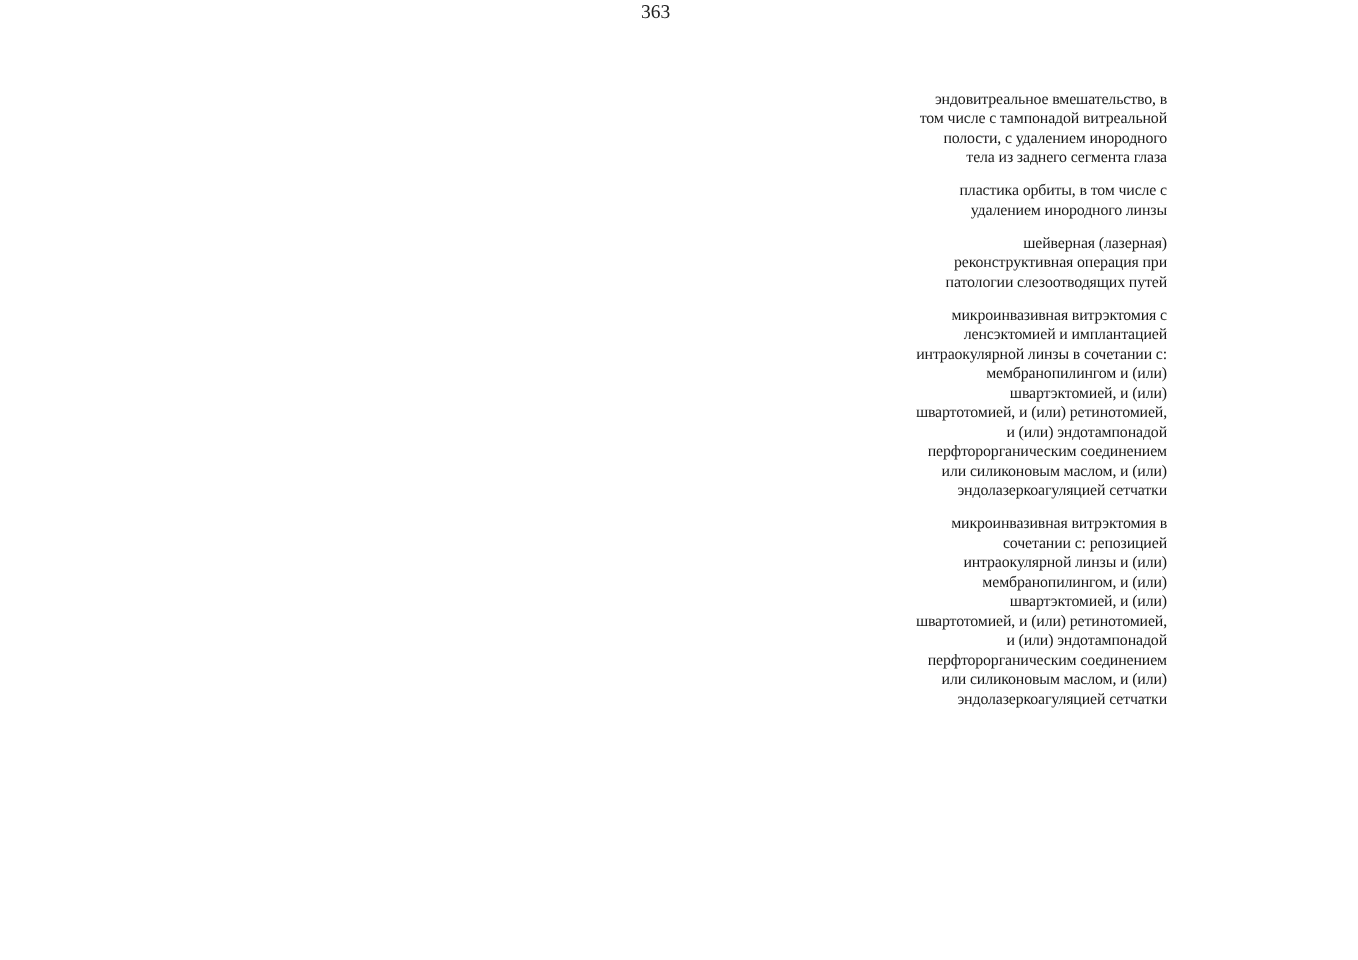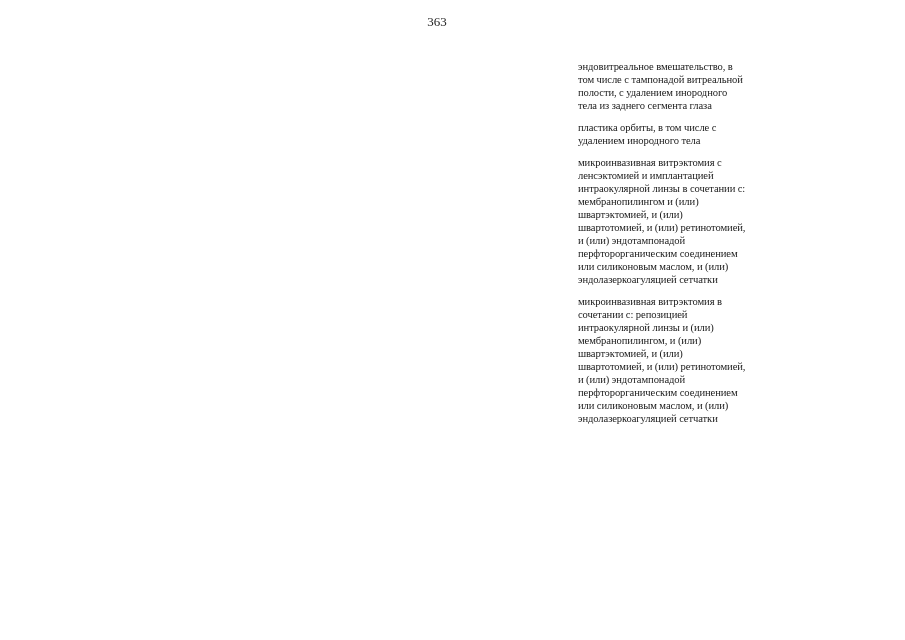--- a/index.html
+++ b/index.html
@@ -10,54 +10,58 @@
     body {
       width: 905px;
       height: 640px;
       position: relative;
       overflow: hidden;
       font-family: "Liberation Serif", "DejaVu Serif", serif;
       color: #1a1a1a;
     }
     .page-number {
       position: absolute;
-      top: 14px;
+      top: 0;
       left: 0;
       width: 874px;
       text-align: center;
       font-size: 13px;
       line-height: 16px;
       color: #222;
     }
     .column {
       position: absolute;
       left: 578px;
       top: 60px;
       width: 200px;
       font-size: 10.6px;
       line-height: 13px;
       letter-spacing: -0.1px;
+      text-align: right;
     }
     .entry {
       margin: 0 0 9px 0;
       white-space: pre-line;
     }
   </style>
 </head>
 <body>
 
 <div class="page-number">363</div>
 
 <div class="column">
   <p class="entry">эндовитреальное вмешательство, в
 том числе с тампонадой витреальной
 полости, с удалением инородного
 тела из заднего сегмента глаза</p>
   <p class="entry">пластика орбиты, в том числе с
-удалением инородного тела</p>
+удалением инородного линзы</p>
+  <p class="entry">шейверная (лазерная)
+реконструктивная операция при
+патологии слезоотводящих путей</p>
   <p class="entry">микроинвазивная витрэктомия с
 ленсэктомией и имплантацией
 интраокулярной линзы в сочетании с:
 мембранопилингом и (или)
 швартэктомией, и (или)
 швартотомией, и (или) ретинотомией,
 и (или) эндотампонадой
 перфторорганическим соединением
 или силиконовым маслом, и (или)
 эндолазеркоагуляцией сетчатки</p>

